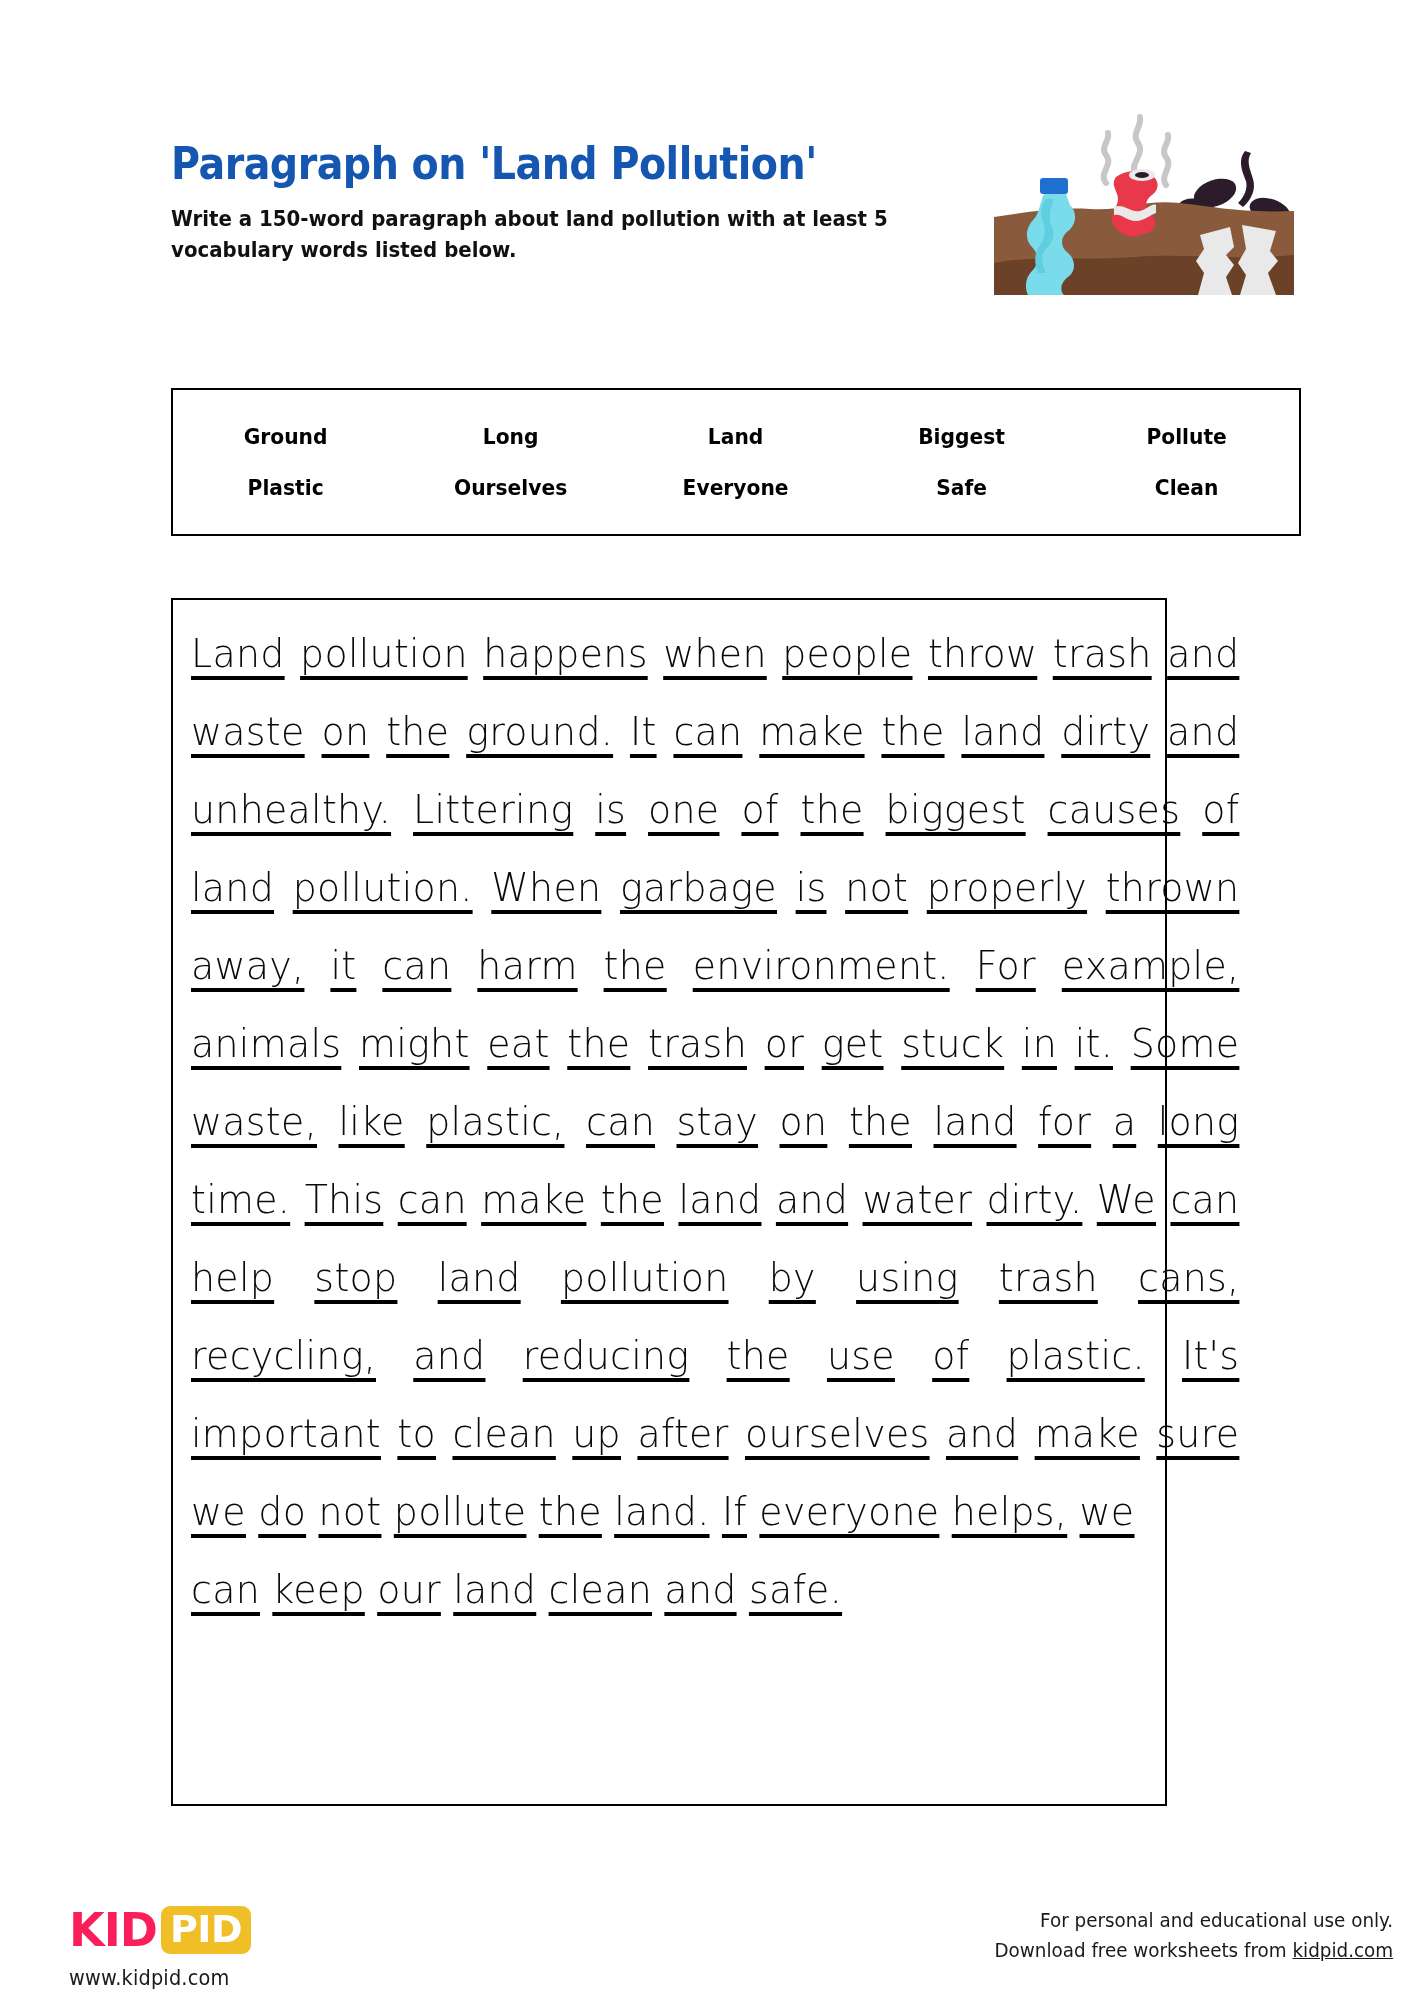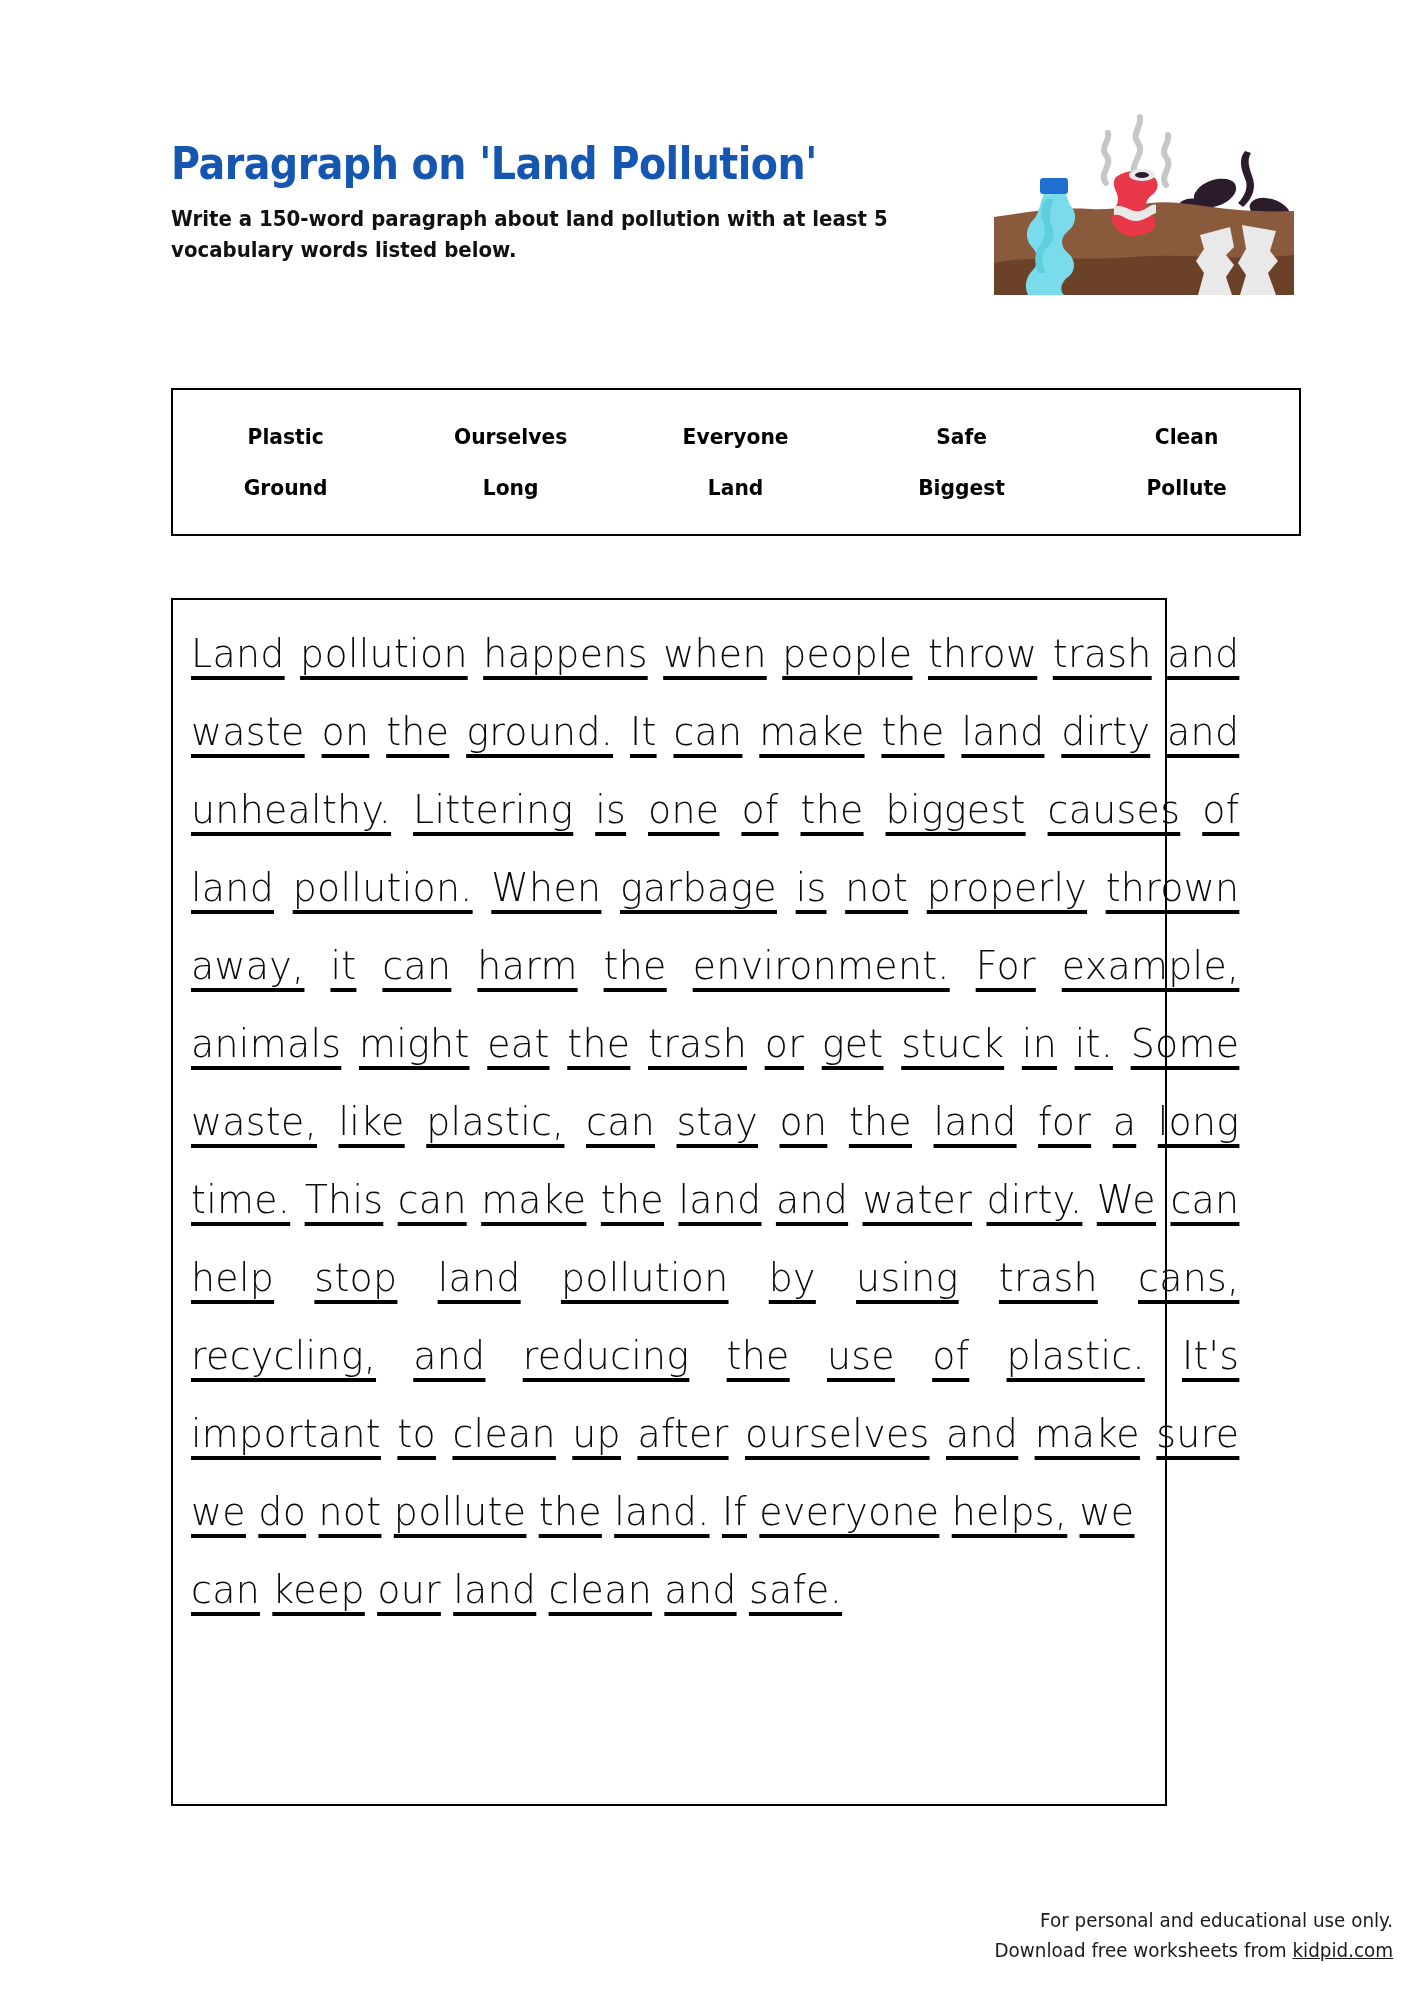--- a/index.html
+++ b/index.html
@@ -243,40 +243,49 @@
 
       <g fill="#e9e9e9">
         <path d="M206 140 L236 132 L240 152 L232 160 L240 170 L232 182 L238 200 L204 200 L210 178 L202 166 L210 154 Z"></path>
         <path d="M248 130 L282 136 L276 156 L284 166 L274 178 L282 200 L246 200 L252 180 L244 168 L252 154 Z"></path>
       </g>
     </svg>
   </div>
 
   <div class="vocab-box">
     <div class="vocab-row">
+      <div class="vocab-word">Ground</div>
+      <div class="vocab-word">Long</div>
+      <div class="vocab-word">Land</div>
+      <div class="vocab-word">Biggest</div>
+      <div class="vocab-word">Pollute</div>
+    </div>
+    <div class="vocab-row">
       <div class="vocab-word">Plastic</div>
       <div class="vocab-word">Ourselves</div>
       <div class="vocab-word">Everyone</div>
       <div class="vocab-word">Safe</div>
       <div class="vocab-word">Clean</div>
     </div>
-    <div class="vocab-row">
-      <div class="vocab-word">Ground</div>
-      <div class="vocab-word">Long</div>
-      <div class="vocab-word">Land</div>
-      <div class="vocab-word">Biggest</div>
-      <div class="vocab-word">Pollute</div>
-    </div>
   </div>
 
   <div class="writing-box">
     <div class="handwriting" id="handwritten-paragraph"><span class="w">Land</span> <span class="w">pollution</span> <span class="w">happens</span> <span class="w">when</span> <span class="w">people</span> <span class="w">throw</span> <span class="w">trash</span> <span class="w">and</span> <span class="w">waste</span> <span class="w">on</span> <span class="w">the</span> <span class="w">ground.</span> <span class="w">It</span> <span class="w">can</span> <span class="w">make</span> <span class="w">the</span> <span class="w">land</span> <span class="w">dirty</span> <span class="w">and</span> <span class="w">unhealthy.</span> <span class="w">Littering</span> <span class="w">is</span> <span class="w">one</span> <span class="w">of</span> <span class="w">the</span> <span class="w">biggest</span> <span class="w">causes</span> <span class="w">of</span> <span class="w">land</span> <span class="w">pollution.</span> <span class="w">When</span> <span class="w">garbage</span> <span class="w">is</span> <span class="w">not</span> <span class="w">properly</span> <span class="w">thrown</span> <span class="w">away,</span> <span class="w">it</span> <span class="w">can</span> <span class="w">harm</span> <span class="w">the</span> <span class="w">environment.</span> <span class="w">For</span> <span class="w">example,</span> <span class="w">animals</span> <span class="w">might</span> <span class="w">eat</span> <span class="w">the</span> <span class="w">trash</span> <span class="w">or</span> <span class="w">get</span> <span class="w">stuck</span> <span class="w">in</span> <span class="w">it.</span> <span class="w">Some</span> <span class="w">waste,</span> <span class="w">like</span> <span class="w">plastic,</span> <span class="w">can</span> <span class="w">stay</span> <span class="w">on</span> <span class="w">the</span> <span class="w">land</span> <span class="w">for</span> <span class="w">a</span> <span class="w">long</span> <span class="w">time.</span> <span class="w">This</span> <span class="w">can</span> <span class="w">make</span> <span class="w">the</span> <span class="w">land</span> <span class="w">and</span> <span class="w">water</span> <span class="w">dirty.</span> <span class="w">We</span> <span class="w">can</span> <span class="w">help</span> <span class="w">stop</span> <span class="w">land</span> <span class="w">pollution</span> <span class="w">by</span> <span class="w">using</span> <span class="w">trash</span> <span class="w">cans,</span> <span class="w">recycling,</span> <span class="w">and</span> <span class="w">reducing</span> <span class="w">the</span> <span class="w">use</span> <span class="w">of</span> <span class="w">plastic.</span> <span class="w">It's</span> <span class="w">important</span> <span class="w">to</span> <span class="w">clean</span> <span class="w">up</span> <span class="w">after</span> <span class="w">ourselves</span> <span class="w">and</span> <span class="w">make</span> <span class="w">sure</span> <span class="w">we</span> <span class="w">do</span> <span class="w">not</span> <span class="w">pollute</span> <span class="w">the</span> <span class="w">land.</span> <span class="w">If</span> <span class="w">everyone</span> <span class="w">helps,</span> <span class="w">we</span> <span class="lastline"><span class="w">can</span> <span class="w">keep</span> <span class="w">our</span> <span class="w">land</span> <span class="w">clean</span> <span class="w">and</span> <span class="w">safe.</span></span></div>
   </div>
 
   <div class="footer">
+    <div class="brand">
+      <div class="brand-mark">
+        <span class="brand-kid">KID</span>
+        <span class="brand-pid-chip">
+          <span class="brand-pid">PID</span>
+        </span>
+      </div>
+      <div class="brand-url">www.kidpid.com</div>
+    </div>
     <div class="footer-note">
       <div>For personal and educational use only.</div>
       <div>
         <span>Download free worksheets from </span><span class="footer-link">kidpid.com</span>
       </div>
     </div>
   </div>
 
 </div>
 

